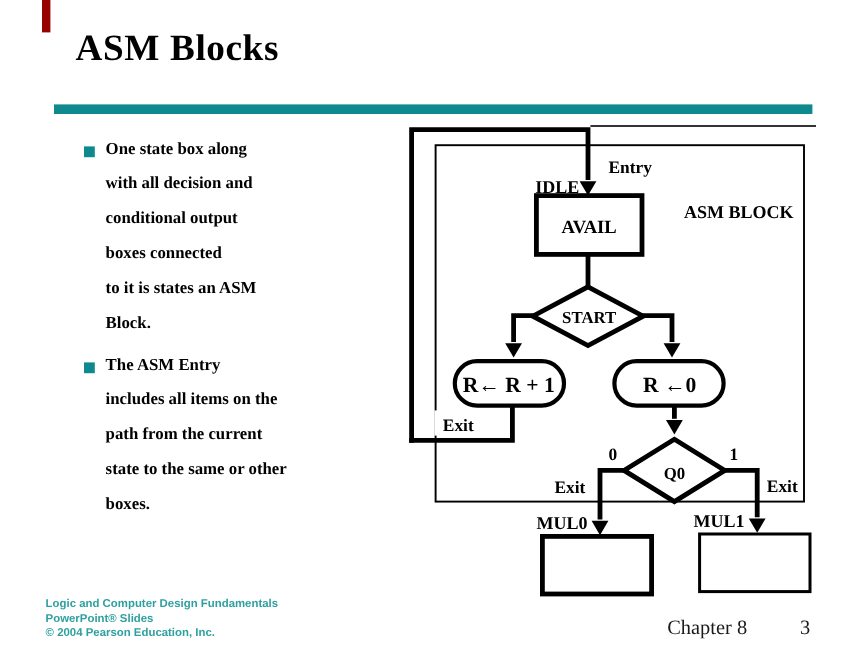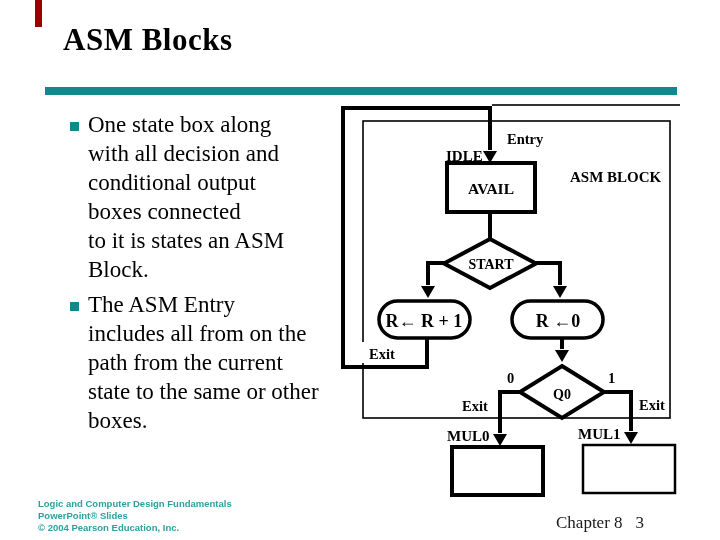--- a/index.html
+++ b/index.html
@@ -3,26 +3,26 @@
 <meta charset="utf-8">
 <style>
   html,body{margin:0;padding:0;background:#fff;}
   .slide{position:relative;width:720px;height:540px;background:#ffffff;overflow:hidden;
          font-family:"Liberation Serif",serif;color:#000;border-radius:30px;}
   .accent-bar{position:absolute;left:35px;top:0;width:7px;height:27px;}
   .page-title{position:absolute;left:63px;top:22px;font-size:31px;font-weight:bold;
               font-family:"Liberation Serif",serif;letter-spacing:0.5px;}
   .title-rule{position:absolute;left:45px;top:87px;width:632px;height:8px;}
   .bullet-block{position:absolute;left:88px;width:270px;}
-  .bullet-line{font-size:23px;font-weight:normal;line-height:29px;white-space:nowrap;}
+  .bullet-line{font-size:14px;font-weight:bold;line-height:29px;white-space:nowrap;}
   .bullet-marker{position:absolute;left:70px;width:9px;height:9px;}
   .diagram-svg{position:absolute;left:0;top:0;}
   .footer-logo{position:absolute;left:38px;top:498px;font-family:"Liberation Sans",sans-serif;
                font-weight:bold;font-size:9.5px;line-height:12px;}
-  .footer-right{position:absolute;left:556px;top:513px;display:flex;gap:13px;
+  .footer-right{position:absolute;left:556px;top:513px;display:flex;gap:44px;
                 font-family:"Liberation Serif",serif;font-size:17px;color:#1a1a1a;}
   svg text{font-family:"Liberation Serif",serif;font-weight:bold;fill:#000;}
 </style>
 </head>
 <body>
 
 <div class="slide">
 
   <div class="accent-bar" style="background: rgb(153, 0, 0);"></div>
 
@@ -36,21 +36,21 @@
     <div class="bullet-line">with all decision and</div>
     <div class="bullet-line">conditional output</div>
     <div class="bullet-line">boxes connected</div>
     <div class="bullet-line">to it is states an ASM</div>
     <div class="bullet-line">Block.</div>
   </div>
 
   <span class="bullet-marker" style="top: 302px; background: rgb(14, 138, 142);"></span>
   <div class="bullet-block" style="top:290px;">
     <div class="bullet-line">The ASM Entry</div>
-    <div class="bullet-line">includes all from on the</div>
+    <div class="bullet-line">includes all items on the</div>
     <div class="bullet-line">path from the current</div>
     <div class="bullet-line">state to the same or other</div>
     <div class="bullet-line">boxes.</div>
   </div>
 
   <svg class="diagram-svg" width="720" height="540" viewBox="0 0 720 540">
 
     <rect x="363" y="121" width="307" height="297" fill="none" stroke="#000" stroke-width="1.6"></rect>
 
     <line x1="492" y1="105" x2="680" y2="105" stroke="#333" stroke-width="1.8"></line>

